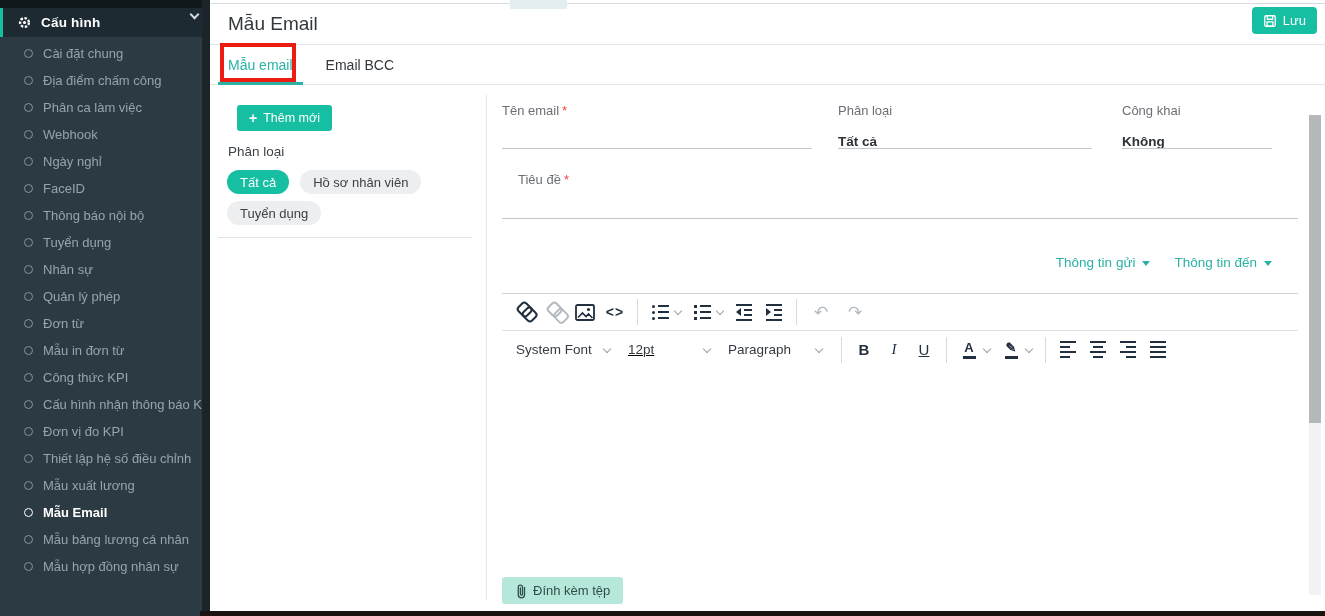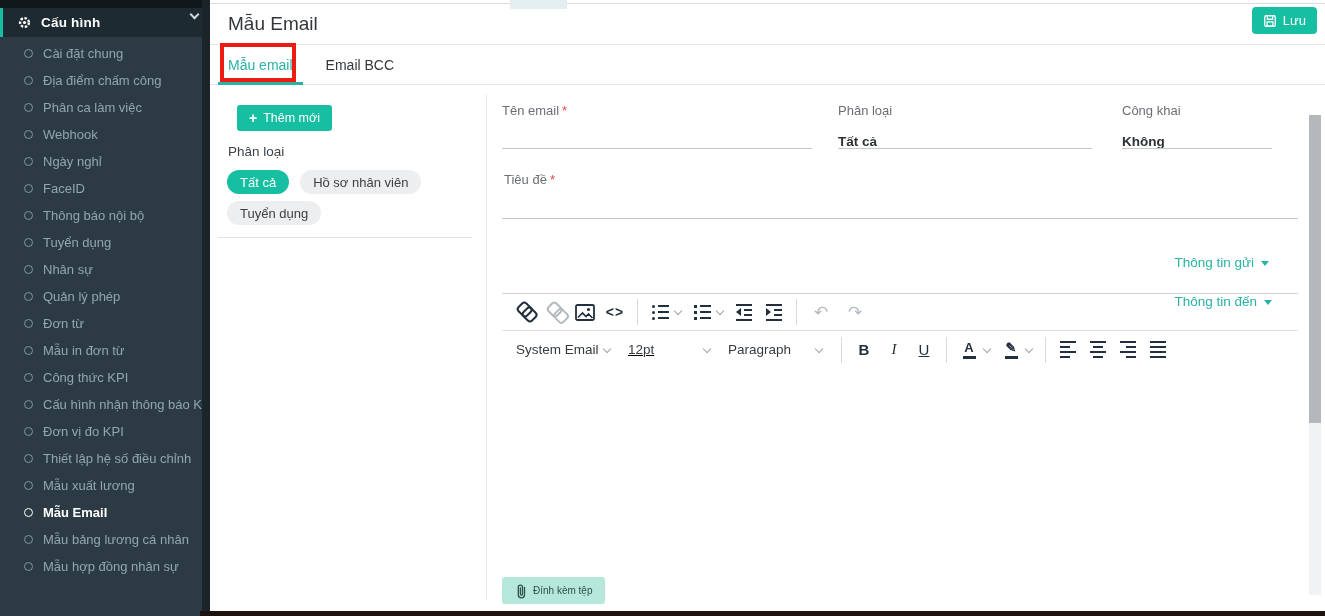--- a/index.html
+++ b/index.html
@@ -66,24 +66,24 @@
   .u { border-bottom:1px solid #c3c8cd; position:absolute; }
   .col { position:absolute; top:18px; }
   .c1 { left:0; width:310px; }
   .c2 { left:336px; width:254px; }
   .c3 { left:620px; width:150px; }
   .col .flabel { display:block; }
   .col .fval { display:block; margin-top:16px; }
   .ul1 { left:0; top:63px; width:310px; }
   .ul2 { left:336px; top:63px; width:254px; }
   .ul3 { left:620px; top:63px; width:150px; }
-  .subjlabel { position:absolute; left:2px; top:85px; }
+  .subjlabel { position:absolute; left:16px; top:85px; }
   .ul4 { left:0; top:133px; width:796px; }
 
-  .ddrow { position:absolute; right:26px; top:170px; display:flex; gap:24px;flex-direction:column; }
+  .ddrow { position:absolute; right:26px; top:170px; display:flex; gap:24px; }
   .ddlink { color:#29b2a5; font-size:13.5px; display:flex; align-items:center; gap:7px; cursor:pointer; }
   .caret { width:0; height:0; border-left:4px solid transparent; border-right:4px solid transparent; border-top:5px solid #29b2a5; margin-top:2px; }
 
   
   .toolbar { position:absolute; left:0; top:208px; width:796px; border-top:1px solid #d0d4d8; border-bottom:1px solid #d0d4d8; }
   .trow { height:37px; display:flex; align-items:center; padding-left:8px; }
   .trow1 { border-bottom:1px solid #dde0e3; }
   .tsep { width:1px; height:26px; background:#d8dbde; margin:0 7px; }
   .tbtn { width:30px; height:26px; display:flex; align-items:center; justify-content:center; cursor:pointer; color:#222f3e; }
   .tbtn.dis { color:#b3bac2; }
@@ -125,21 +125,21 @@
   .alico .bar { width:16px; }
   .alico.l .s { width:10px; align-self:flex-start; }
   .alico.c .s { width:10px; align-self:center; }
   .alico.r .s { width:10px; align-self:flex-end; }
   .alico.j .s { width:16px; }
   .tbtn.wide { width:34px; }
 
   .editor-body { position:absolute; left:0; top:282px; width:796px; height:193px; background:#fff; }
 
   .attach { position:absolute; left:0; top:492px; height:27px; padding:0 13px; background:#b5e7db; border:none; border-radius:3px;
-            color:#2f4f49; font-size:10px; display:flex; align-items:center; gap:6px; cursor:pointer;
+            color:#2f4f49; font-size:13px; display:flex; align-items:center; gap:6px; cursor:pointer;
             font-family:"Liberation Sans", sans-serif; }
 
   
   .vsb-track { position:absolute; left:1309px; top:115px; width:12px; height:480px; background:#f1f2f3; }
   .vsb-thumb { position:absolute; left:0; top:0; width:12px; height:308px; background:#b5b8ba; }
 
   .bottombar { position:absolute; left:200px; top:611px; width:1125px; height:5px; background:#1d1412; }
 </style>
 </head>
 <body>
@@ -402,21 +402,21 @@
             <span class="tsep"></span>
             <span class="tbtn dis wide">
                 <span class="glyph">↶</span>
               </span>
             <span class="tbtn dis wide">
                 <span class="glyph">↷</span>
               </span>
           </div>
           <div class="trow">
             <span class="selbox w-font">
-              <span class="seltext">System Email</span>
+              <span class="seltext">System Font</span>
               <span class="minichev"></span>
             </span>
             <span class="selbox w-size">
               <span class="seltext">12pt</span>
               <span class="minichev"></span>
             </span>
             <span class="selbox w-block">
               <span class="seltext">Paragraph</span>
               <span class="minichev"></span>
             </span>

